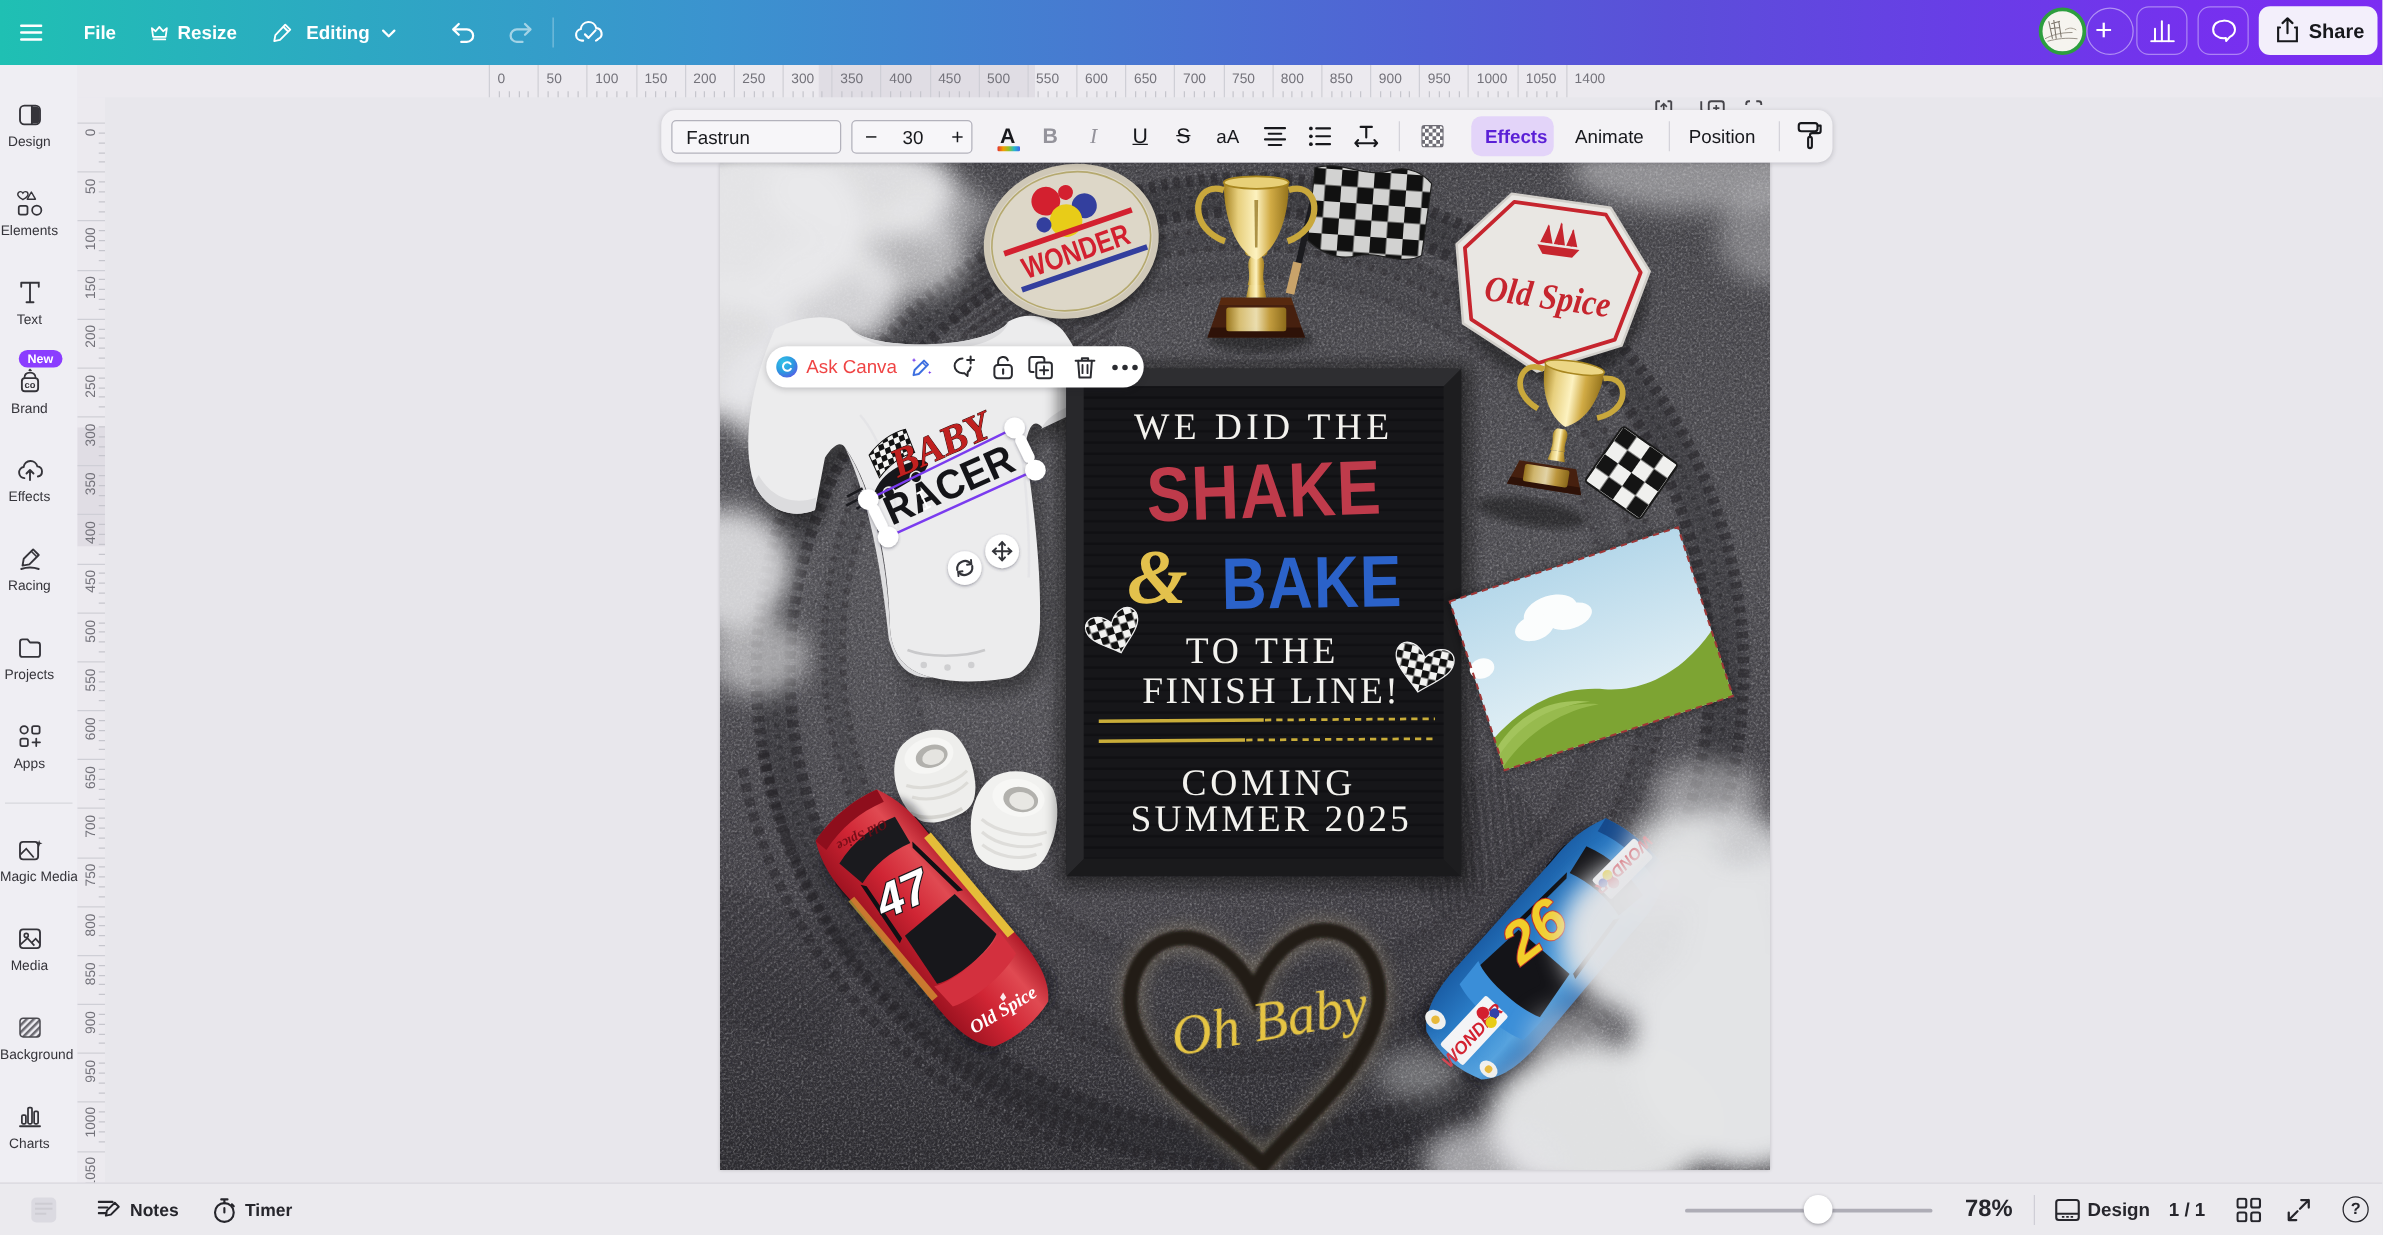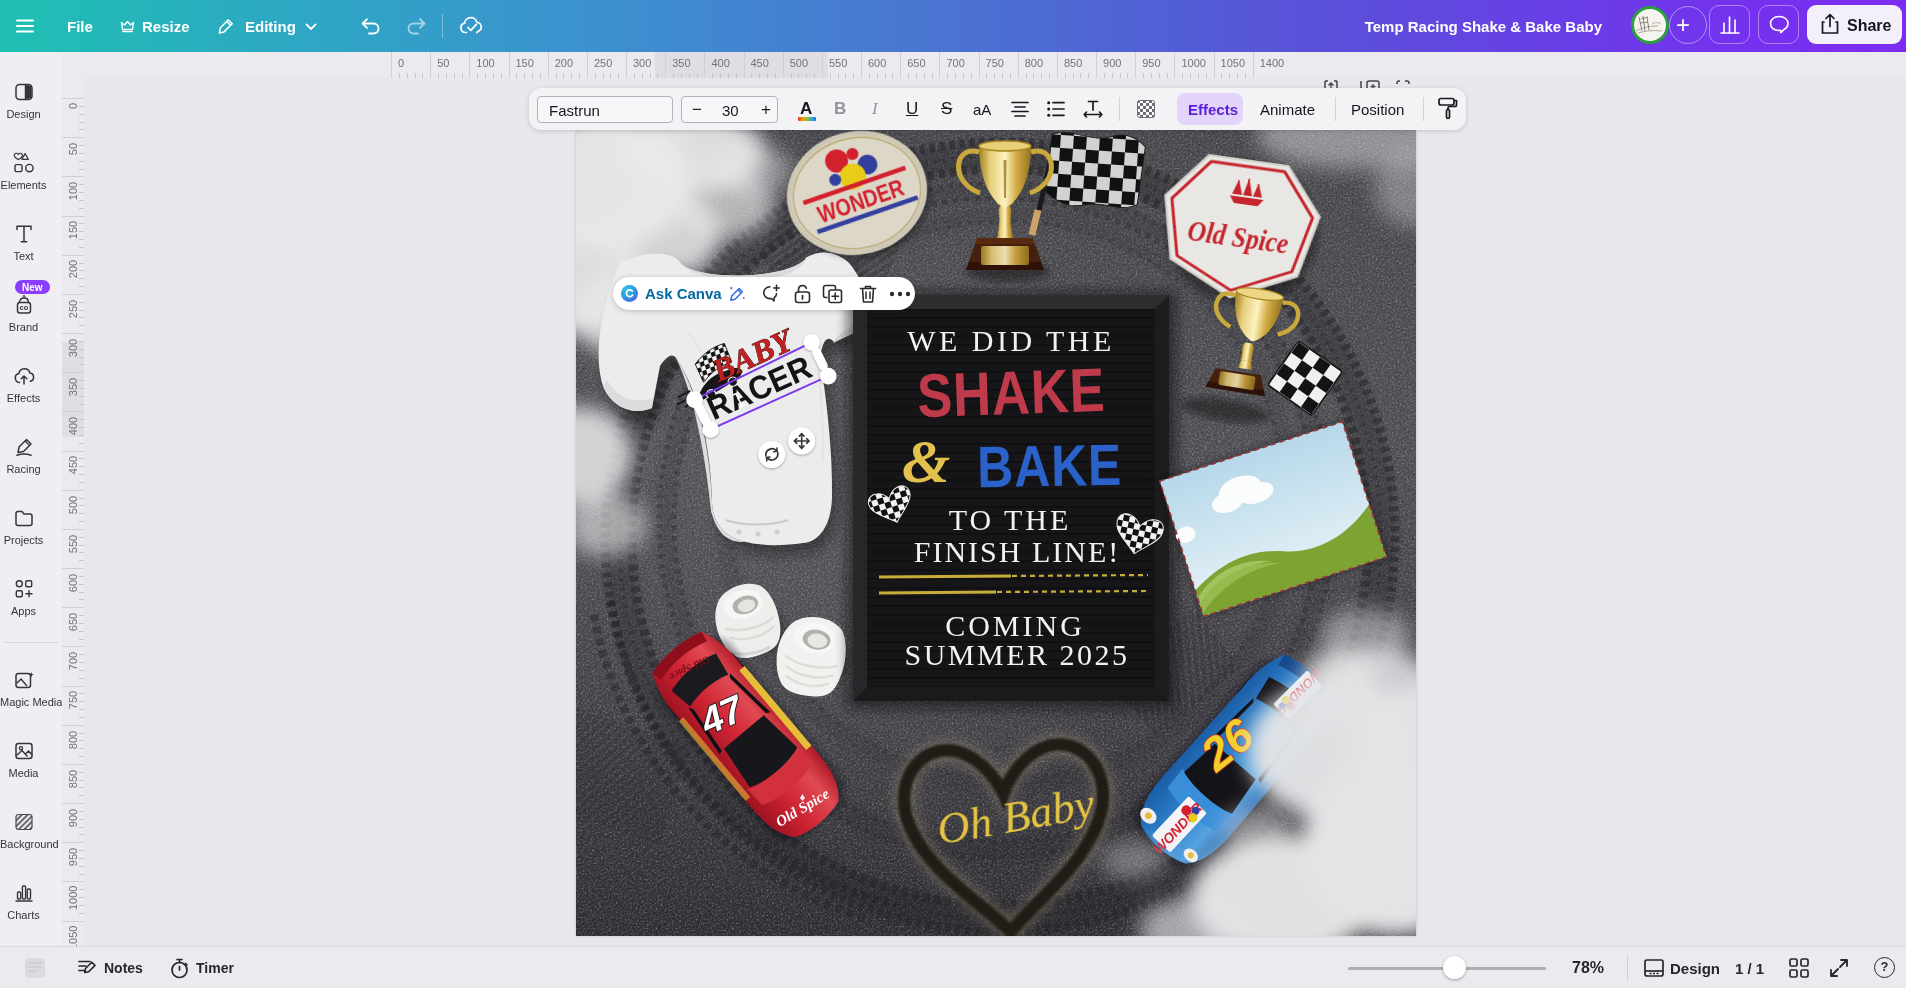--- a/index.html
+++ b/index.html
@@ -78,21 +78,20 @@
       <path d="M18 7.5H7.5a5 5 0 0 0 0 10H12" fill="none" stroke="#fff" stroke-width="1.8" stroke-linecap="round"></path>
       <path d="M14 3.2l4.4 4.3L14 11.8" fill="none" stroke="#fff" stroke-width="1.8" stroke-linecap="round" stroke-linejoin="round"></path>
     </svg>
   <div class="abs" style="left:442px;top:14px;width:1px;height:24px;background:rgba(255,255,255,.35)"></div>
 
   <svg class="abs" style="left:459px;top:14px" width="26" height="24" viewBox="0 0 26 24">
       <path d="M7.5 18.5h-1a4.7 4.7 0 0 1-.9-9.3 6.3 6.3 0 0 1 12.4-.7 4.5 4.5 0 0 1 1.6 8.6 4.7 4.7 0 0 1-1.8 1.4" fill="none" stroke="#fff" stroke-width="1.7" stroke-linecap="round"></path>
       <path d="M9 13.5l2.8 2.8 5.6-6" fill="none" stroke="#fff" stroke-width="1.7" stroke-linecap="round" stroke-linejoin="round"></path>
     </svg>
 
-  <div class="tb-item" style="right:304px;font-size:15px">Temp Racing Shake &amp; Bake Baby</div>
 
   <div class="abs" style="left:1631px;top:6px;width:38px;height:38px;border-radius:50%;background:#f6f4ef;border:3px solid #2d9e3f;overflow:hidden">
     <svg width="32" height="32" viewBox="0 0 32 32">
         <path d="M2 22c6-3 12-5 22-5M4 24c8-2 14-3 24-2" stroke="#9a938a" stroke-width=".8" fill="none"></path>
         <path d="M5 8l3 14M9 7l2 15M13 8l2 13M7 10l7-2M6 14l8-1" stroke="#7d766d" stroke-width=".9" fill="none"></path>
         <path d="M18 15c3-2 6-2 9 0" stroke="#a89f93" stroke-width=".8" fill="none"></path>
       </svg>
   </div>
   <div class="abs" style="left:1669px;top:6px;width:38px;height:38px;border-radius:50%;border:1.5px solid rgba(255,255,255,.45)"></div>
   <div class="abs" style="left:1676px;top:11px;color:#fff;font-size:24px;font-weight:400">+</div>
@@ -995,21 +994,21 @@
   <g transform="translate(801.7,441)" stroke="#33343a" stroke-width="1.6" stroke-linecap="round" fill="none">
     <path d="M 0,-7 V 7 M -7,0 H 7"></path>
     <path d="M -2.3,-4.9 0,-7.3 2.3,-4.9 M -2.3,4.9 0,7.3 2.3,4.9 M -4.9,-2.3 -7.3,0 -4.9,2.3 M 4.9,-2.3 7.3,0 4.9,2.3"></path>
   </g>
 </svg>
 <div id="askbar">
   <div class="abs" style="left:8px;top:8px;width:17px;height:17px;border-radius:50%;background:radial-gradient(circle at 35% 30%,#35c5e8 0%,#2b9be0 45%,#6a3de8 100%)"></div>
   <svg class="abs" style="left:11px;top:11px" width="11" height="11" viewBox="0 0 11 11">
       <path d="M8.5 3.2A3.4 3.4 0 1 0 8.7 7" fill="none" stroke="#fff" stroke-width="1.6" stroke-linecap="round"></path>
     </svg>
-  <div class="abs" style="left:32px;top:8px;font-size:15px;color:#0369a1;font-weight:bold">Ask Canva</div>
+  <div class="abs" style="left:32px;top:8px;font-size:15px;color:#ef4444;font-weight:normal">Ask Canva</div>
 
   <svg class="abs" style="left:114px;top:7px" width="20" height="20" viewBox="0 0 20 20">
       <path d="M12.2 4.5l3.2 3.2L8 15.2l-4.2.9.9-4.1z" fill="none" stroke="#3d6fe0" stroke-width="1.6" stroke-linejoin="round"></path>
       <path d="M11 6l3 3" stroke="#3d6fe0" stroke-width="1.4"></path>
       <path d="M4.2 2.2l.5 1.4 1.4.5-1.4.5-.5 1.4-.5-1.4L2.3 4l1.4-.5zM16.8 12.6l.4 1 1 .4-1 .4-.4 1-.4-1-1-.4 1-.4z" fill="#7a3bee"></path>
     </svg>
 
   <svg class="abs" style="left:147px;top:7px" width="21" height="20" viewBox="0 0 21 20">
       <path d="M10,2.8 a 6.3,5.9 0 1 0 0,11.8 c .5,0 1,0 1.4,-.1 l 2.6,2.3 .2,-3.2 c 1.5,-1 2.1,-2.3 2.3,-3.8" fill="none" stroke="#2a2b30" stroke-width="1.6" stroke-linejoin="round" stroke-linecap="round"></path>
       <path d="M16.5 1.2v5.6M13.7 4h5.6" stroke="#2a2b30" stroke-width="1.6" stroke-linecap="round"></path>
@@ -1049,21 +1048,21 @@
     </svg>
   <div class="bb-item" style="left:104px">Notes</div>
   <svg class="abs" style="left:170px;top:11px" width="19" height="21" viewBox="0 0 19 21">
       <circle cx="9.5" cy="12" r="7.5" fill="none" stroke="#26262c" stroke-width="1.7"></circle>
       <path d="M7 1.5h5M9.5 1.5v3M9.5 12V8.5" stroke="#26262c" stroke-width="1.7" stroke-linecap="round"></path>
       <path d="M15.5 5.5l1.5 1.5" stroke="#26262c" stroke-width="1.7" stroke-linecap="round"></path>
     </svg>
   <div class="bb-item" style="left:196px">Timer</div>
   <div class="abs" style="left:1348px;top:966px;width:198px;height:3px;border-radius:2px;background:#aeadb6;top:19.5px"></div>
   <div class="abs" style="left:1443px;top:9px;width:23px;height:23px;border-radius:50%;background:#fff;box-shadow:0 1px 3px rgba(40,40,50,.4)"></div>
-  <div class="bb-item" style="left:1572px;font-size:16px">78%</div>
+  <div class="bb-item" style="left:1572px;font-size:19px">78%</div>
   <div class="abs" style="left:1627px;top:9px;width:1px;height:24px;background:#cfced6"></div>
   <svg class="abs" style="left:1644px;top:12px" width="20" height="18" viewBox="0 0 20 18">
       <rect x="1" y="1" width="18" height="16" rx="2" fill="none" stroke="#26262c" stroke-width="1.7"></rect>
       <path d="M1 12h18" stroke="#26262c" stroke-width="1.7"></path>
       <path d="M5.5 14.5h2M9 14.5h2M12.5 14.5h2" stroke="#26262c" stroke-width="1.5"></path>
     </svg>
   <div class="bb-item" style="left:1670px;font-size:15px">Design</div>
   <div class="bb-item" style="left:1735px;font-size:15px">1 / 1</div>
   <svg class="abs" style="left:1789px;top:11px" width="20" height="20" viewBox="0 0 20 20">
       <g fill="none" stroke="#26262c" stroke-width="1.7">

